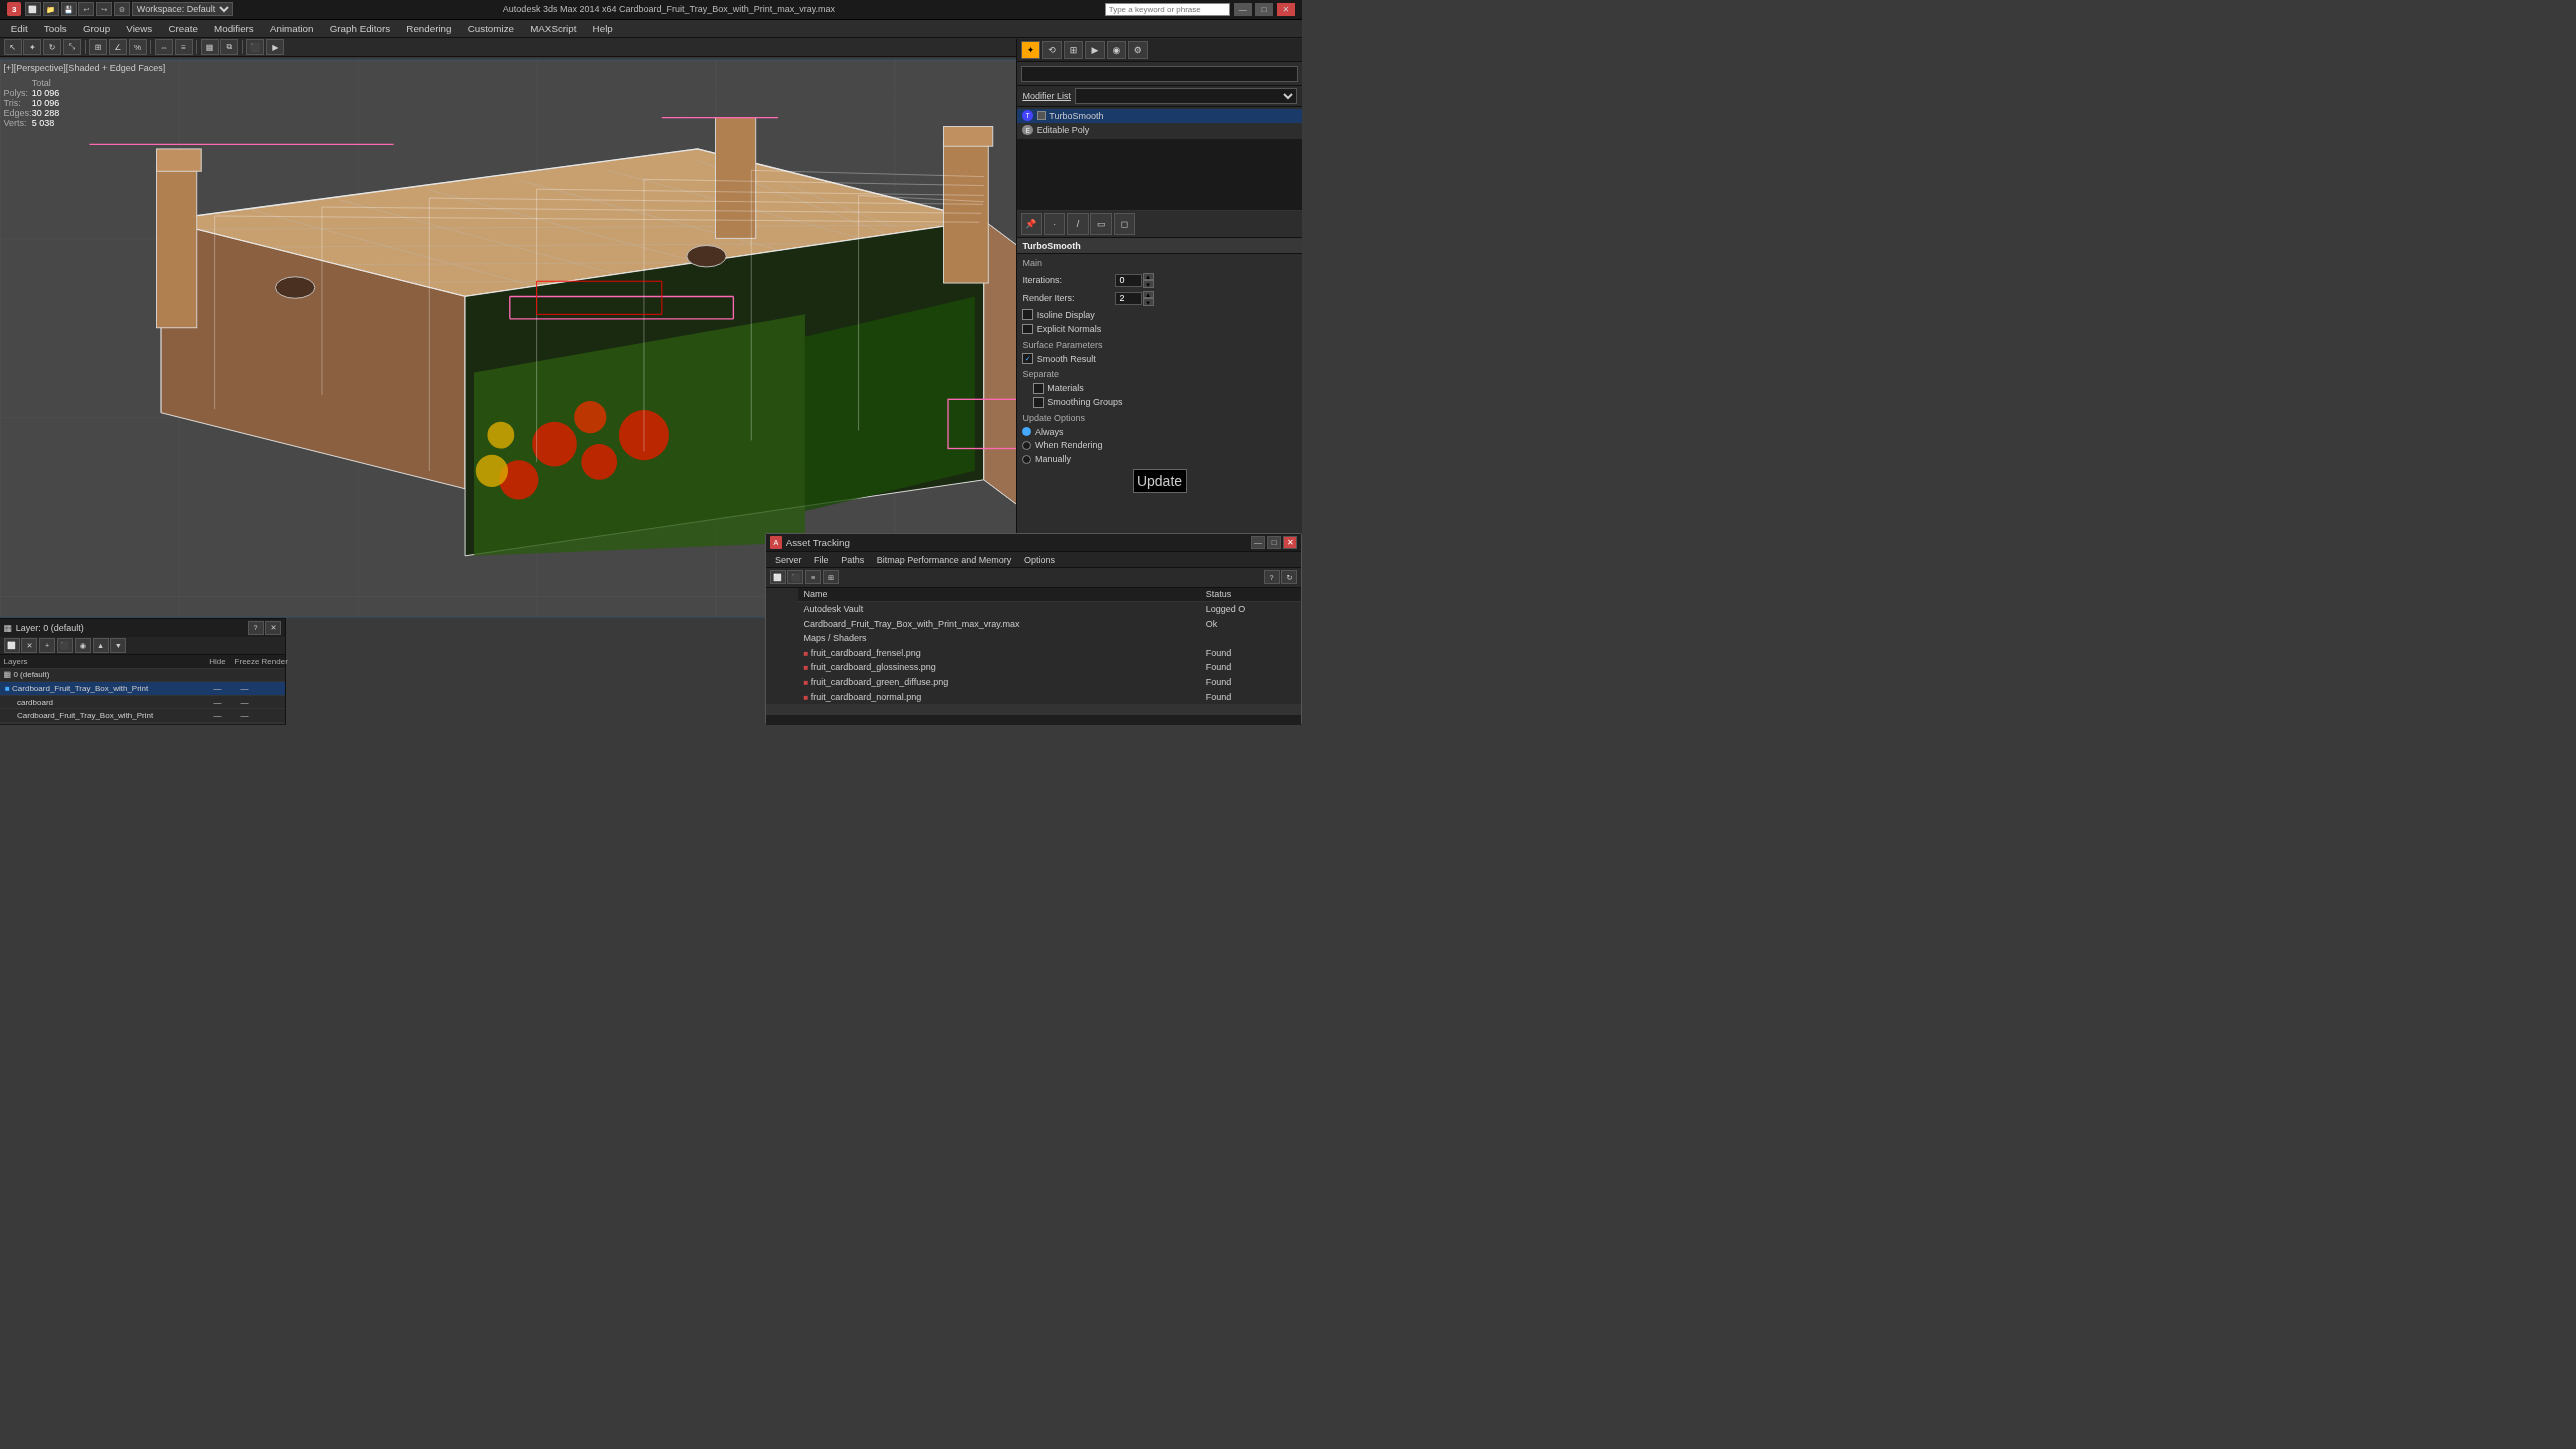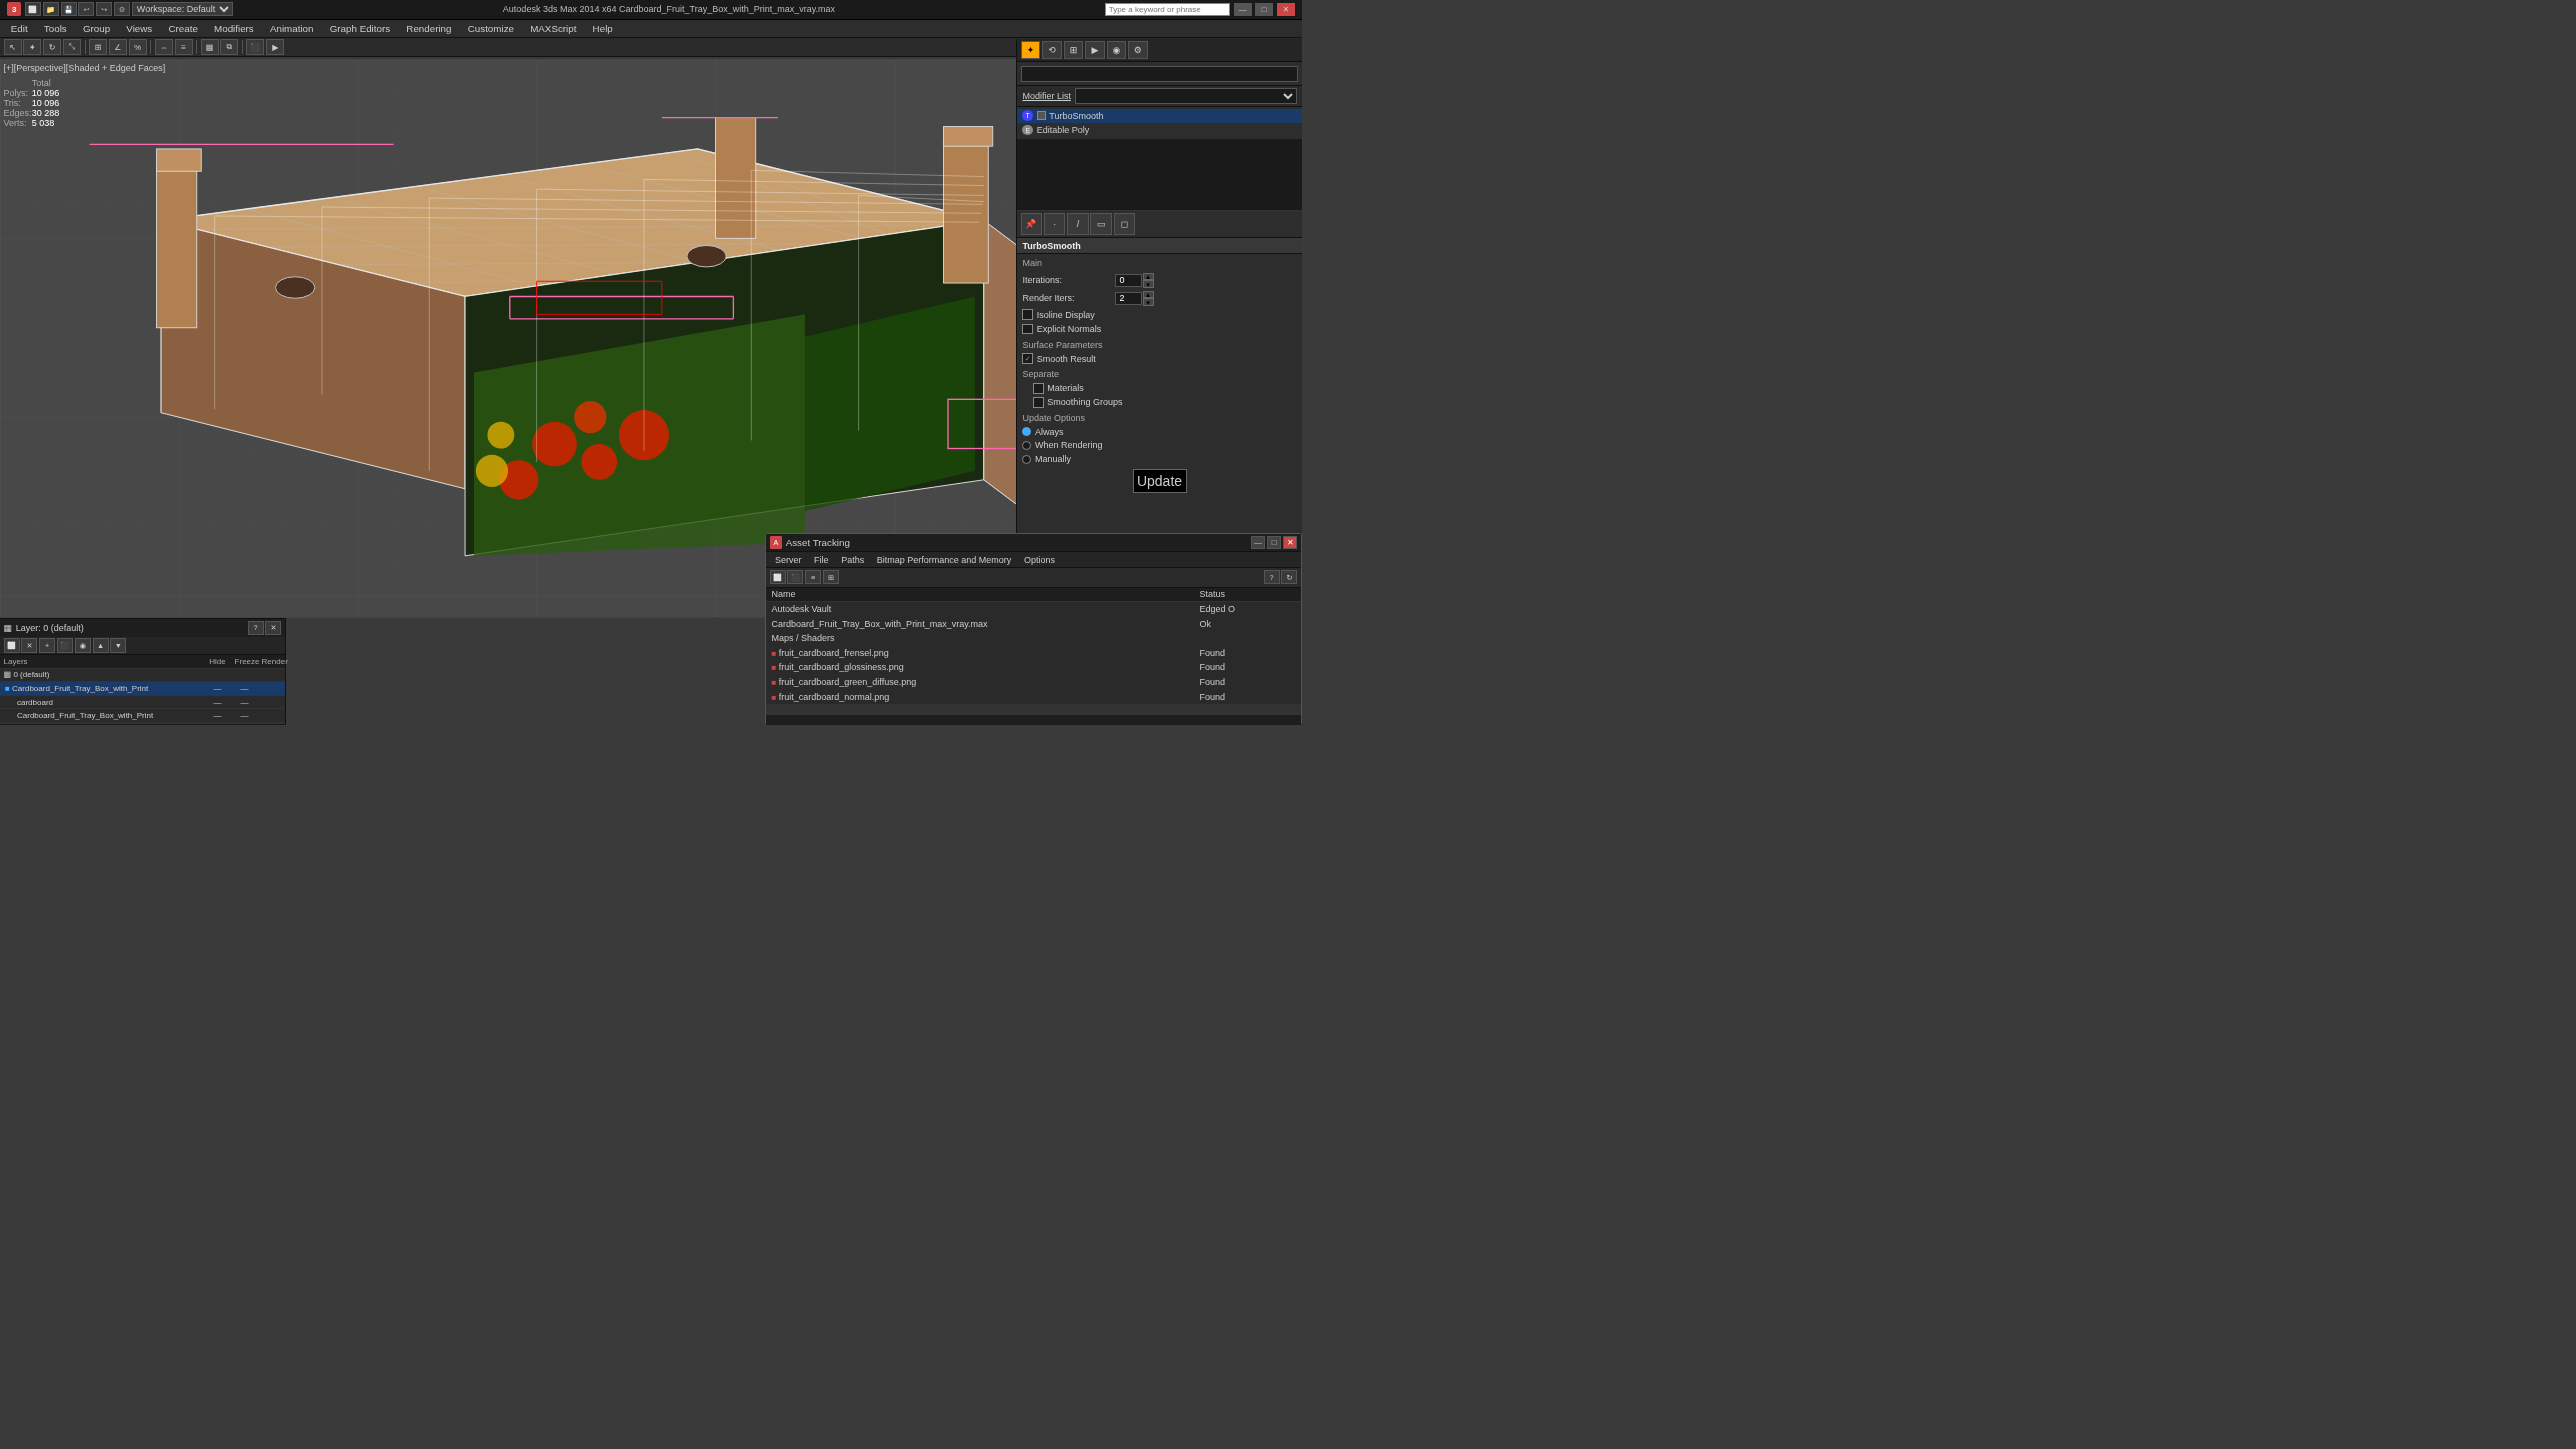--- a/index.html
+++ b/index.html
@@ -970,32 +970,32 @@
       <button class="at-btn">⬜</button>
       <button class="at-btn">⬛</button>
       <button class="at-btn">≡</button>
       <button class="at-btn">⊞</button>
     </div>
     <div style="display:flex;gap:1.8px;">
       <button class="at-btn">?</button>
       <button class="at-btn">↻</button>
     </div>
   </div>
-  <div style="overflow-y:auto;max-height:116px;">
+  <div style="overflow-y:auto;max-height:116px;padding-left:32px;">
     <table id="asset-table">
       <thead>
         <tr>
           <th style="width:80%;">Name</th>
           <th>Status</th>
         </tr>
       </thead>
       <tbody>
         <tr class="">
           <td>Autodesk Vault</td>
-          <td class="asset-status-loggedin">Edged O</td>
+          <td class="asset-status-loggedin">Logged O</td>
         </tr>
         <tr class="asset-row-indent1">
           <td>Cardboard_Fruit_Tray_Box_with_Print_max_vray.max</td>
           <td class="asset-status-ok">Ok</td>
         </tr>
         <tr class="asset-row-indent2">
           <td>Maps / Shaders</td>
           <td></td>
         </tr>
         <tr class="asset-row-indent3">

